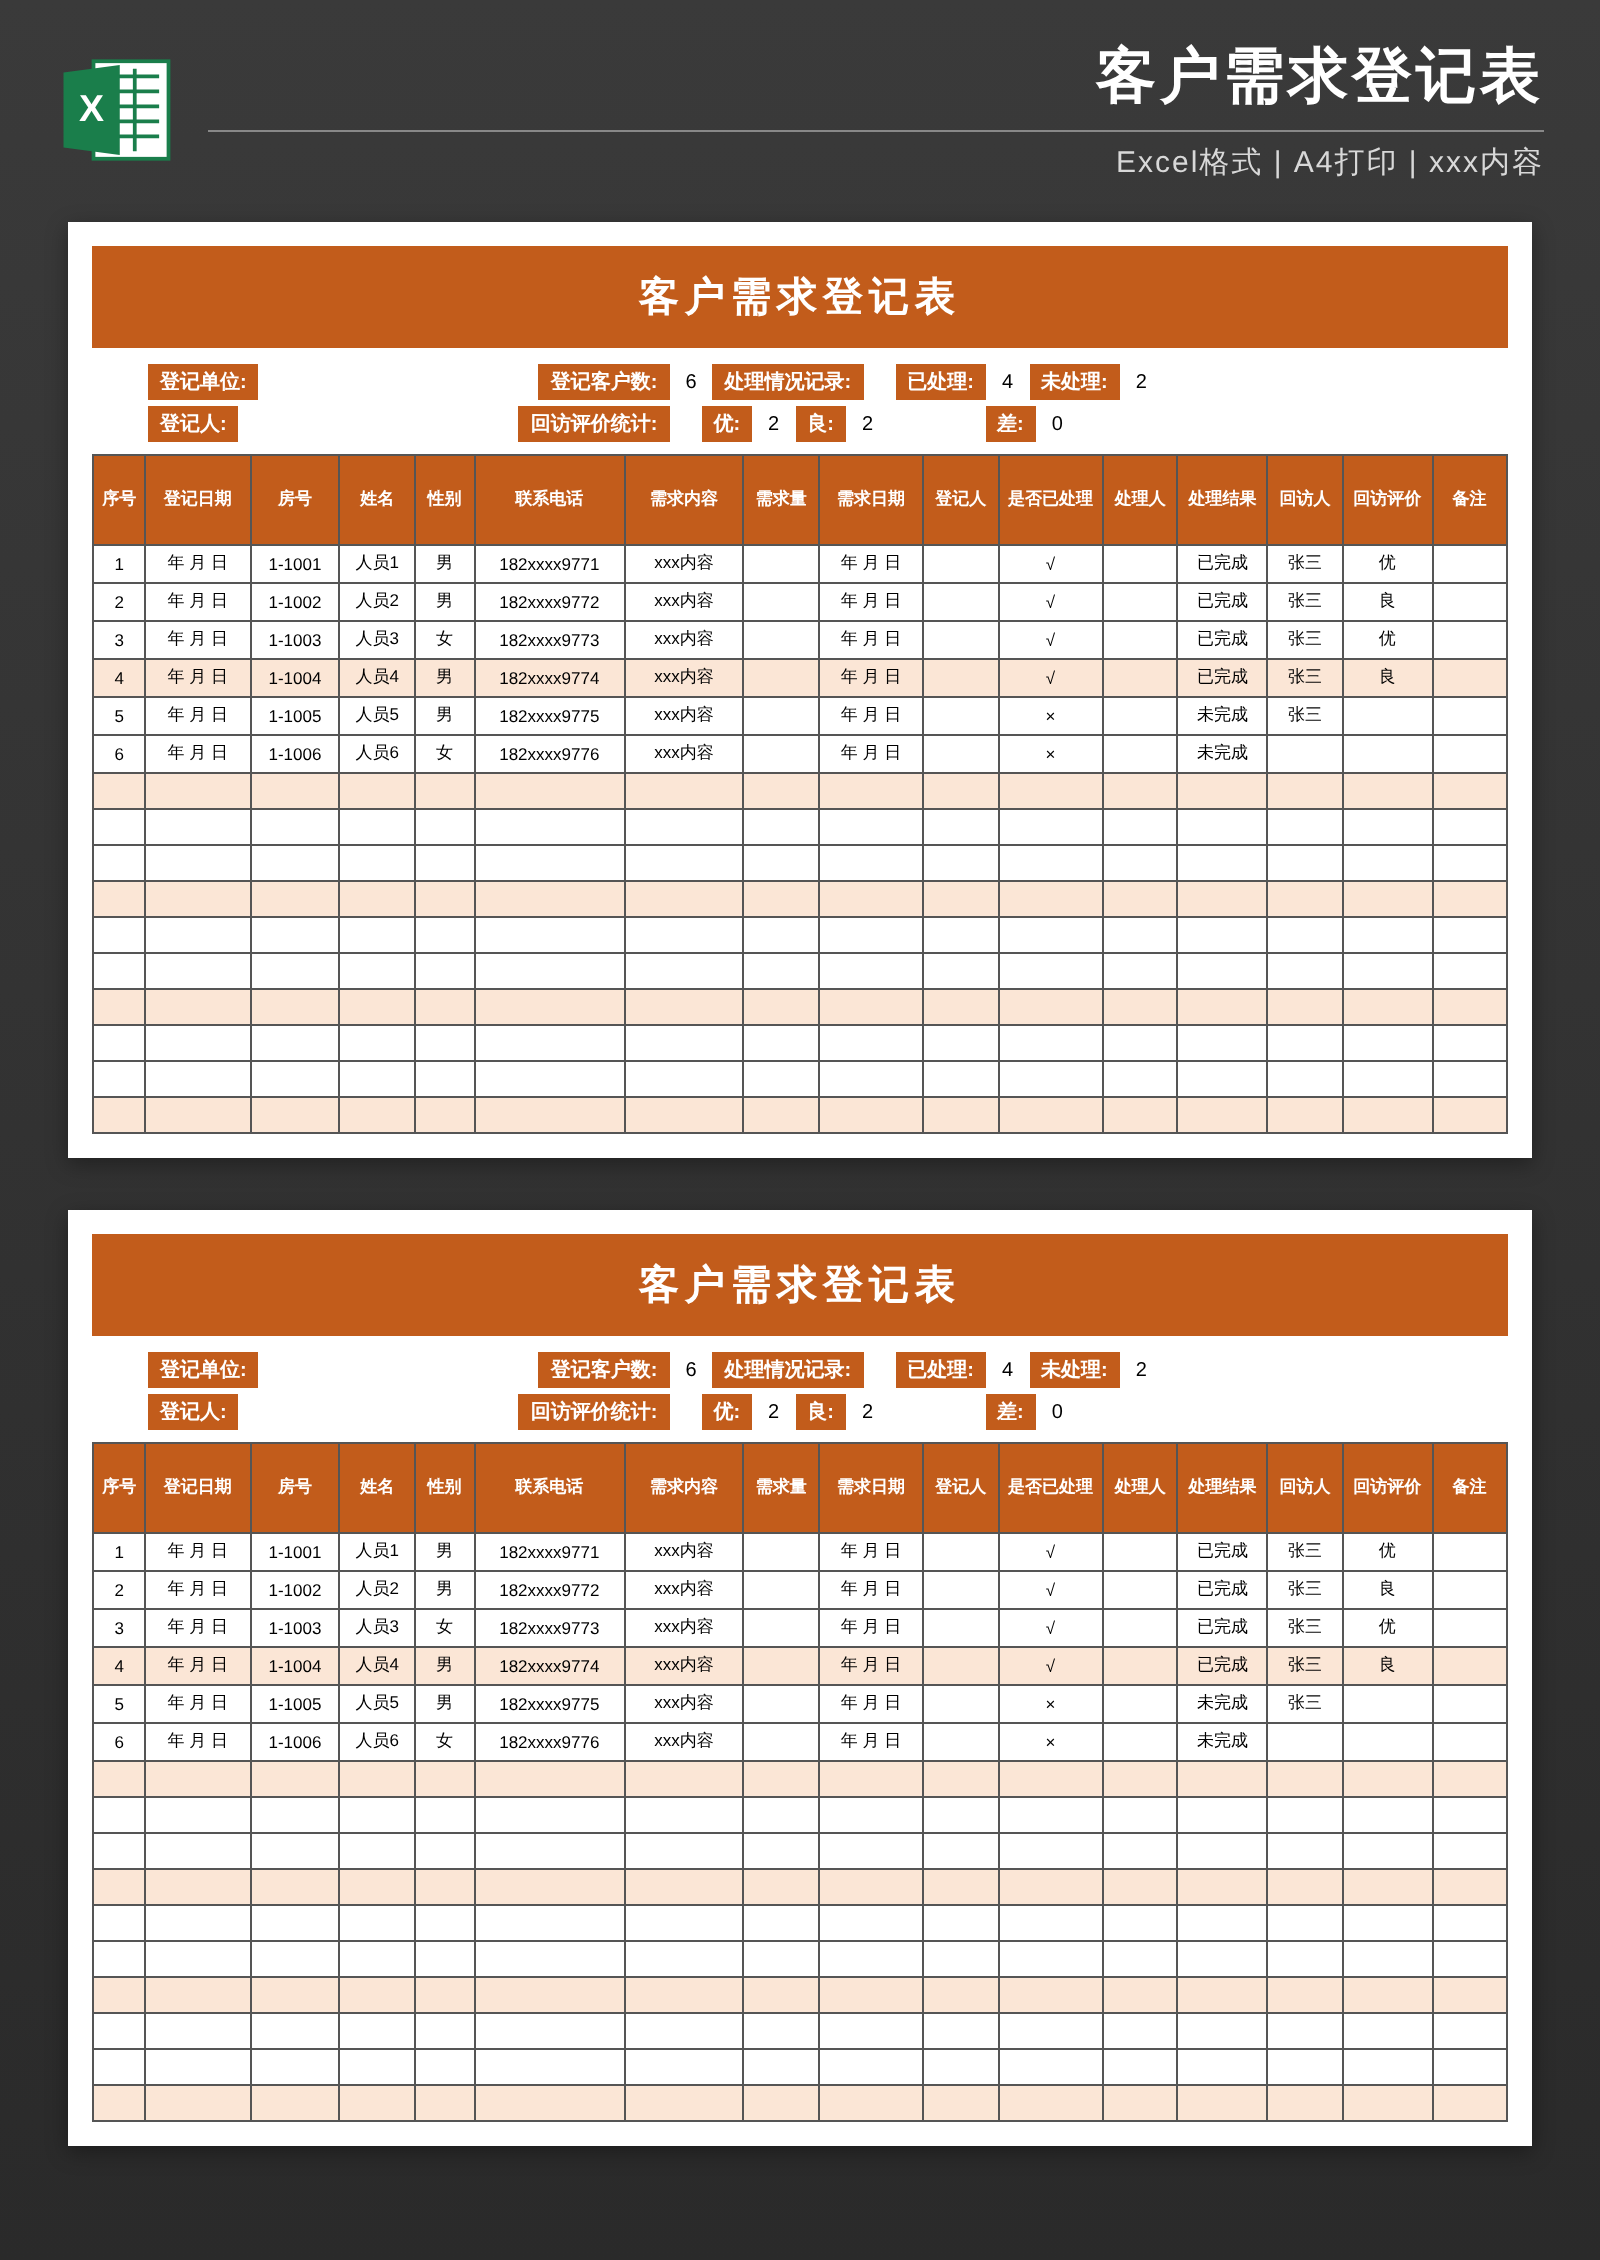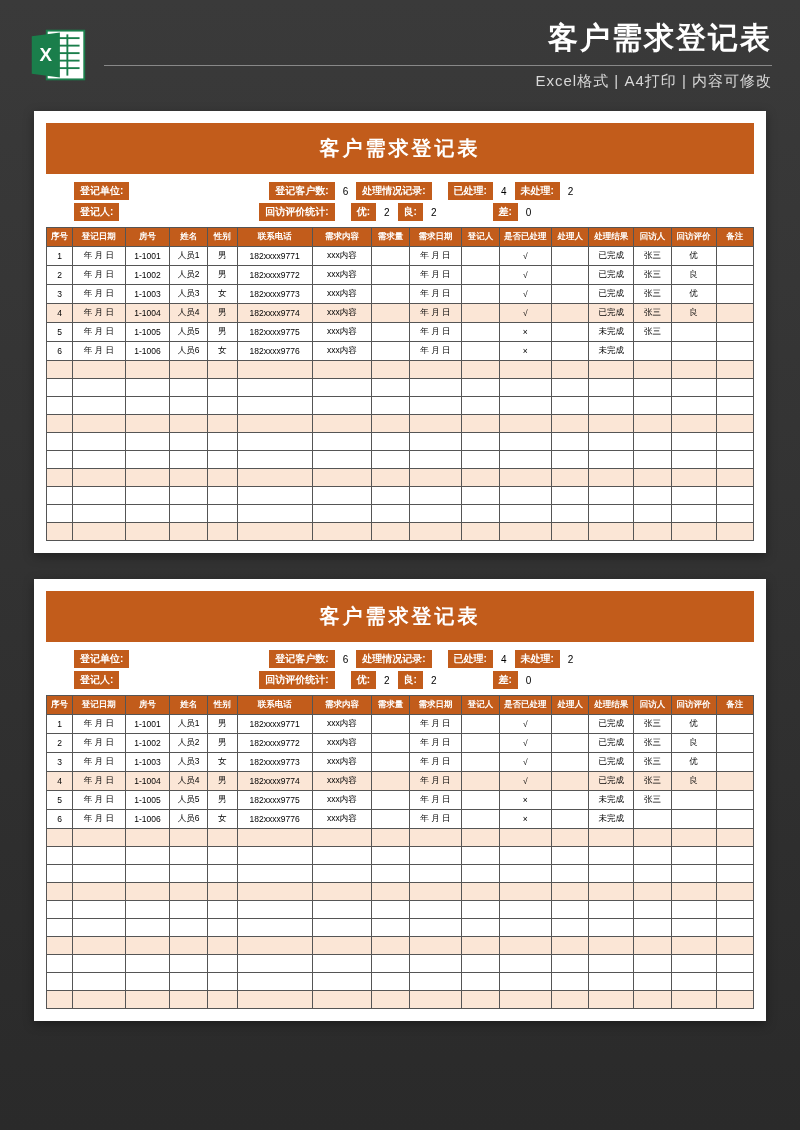--- a/index.html
+++ b/index.html
@@ -85,21 +85,21 @@
     border-collapse: collapse;
     font-size: 8.5px;
     margin-top: 6px;
     table-layout: fixed;
   }
   .tbl th {
     background: #c25c1b;
     color: #fff;
     font-weight: 700;
     border: 1px solid #555;
-    padding: 3px 1px;
+    padding: 16px 1px;
     white-space: nowrap;
     overflow: hidden;
   }
   .tbl td {
     border: 1px solid #555;
     text-align: center;
     padding: 3px 1px;
     height: 18px;
     white-space: nowrap;
     overflow: hidden;
@@ -121,21 +121,21 @@
       <line x1="30" y1="30" x2="55" y2="30" stroke="#1a7e4b" stroke-width="2"></line>
       <line x1="30" y1="38" x2="55" y2="38" stroke="#1a7e4b" stroke-width="2"></line>
       <line x1="30" y1="46" x2="55" y2="46" stroke="#1a7e4b" stroke-width="2"></line>
       <line x1="42" y1="10" x2="42" y2="54" stroke="#1a7e4b" stroke-width="2"></line>
       <path d="M4 12 L34 8 L34 56 L4 52 Z" fill="#1a7e4b"></path>
       <text x="19" y="38" font-size="20" font-weight="700" fill="#fff" text-anchor="middle" font-family="Arial">X</text>
     </svg>
   </div>
   <div class="header-text">
     <div class="main-title">客户需求登记表</div>
-    <div class="sub-title">Excel格式 | A4打印 | 内容可修改</div>
+    <div class="sub-title">Excel格式 | A4打印 | xxx内容</div>
   </div>
 </div>
 
 <div class="sheets">
   <div class="sheet">
       <div class="sheet-title">客户需求登记表</div>
       <div class="summary">
     <div class="summary-row">
       <span class="spacer"></span>
       <span class="tag">登记单位:</span>

